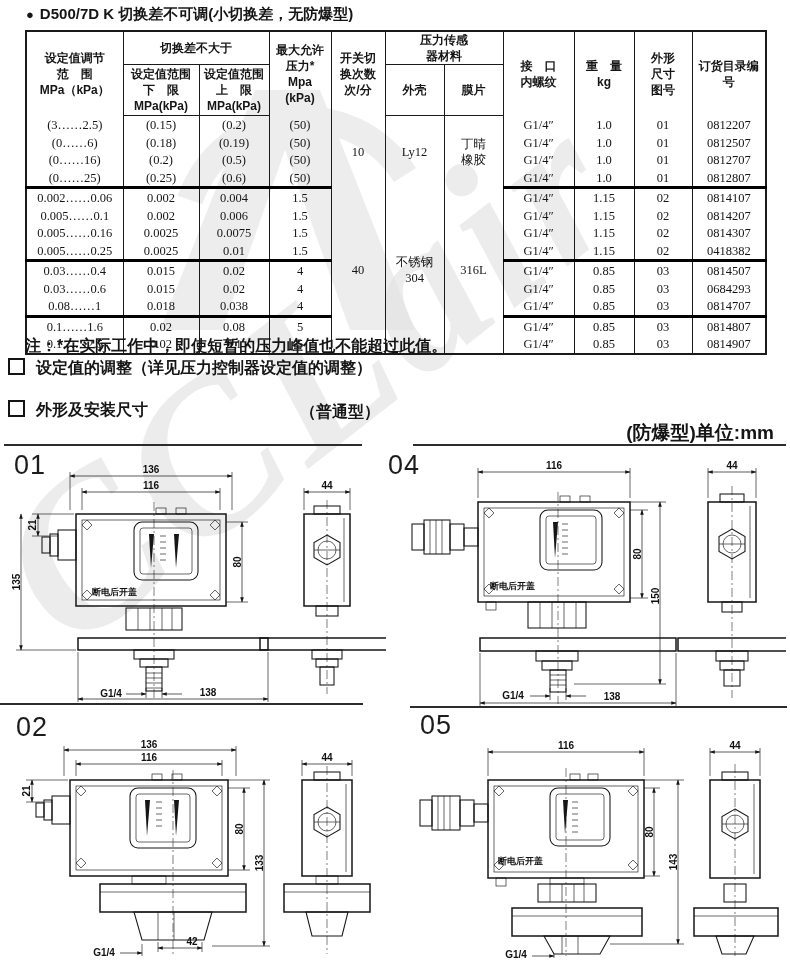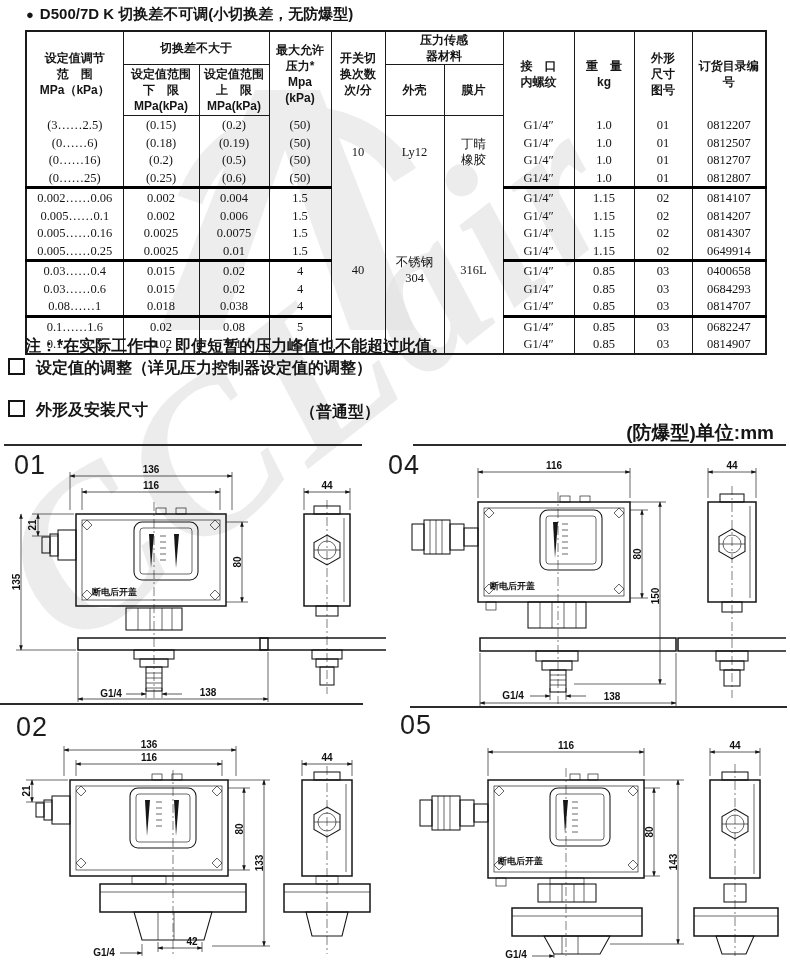--- a/index.html
+++ b/index.html
@@ -43,21 +43,21 @@
   .rule{height:2px;background:#2c2c2c}
   #rule-l1{left:4px;top:444px;width:358px}
   #rule-r1{left:413px;top:444px;width:373px}
   #rule-l2{left:0;top:703px;width:363px}
   #rule-r2{left:410px;top:706px;width:377px}
 
   .dlabel{font-family:"Liberation Sans",sans-serif;font-weight:400;font-size:27px;letter-spacing:1px;color:#1c1c1c}
   #lab01{left:14px;top:450px}
   #lab04{left:388px;top:450px}
   #lab02{left:16px;top:712px}
-  #lab05{left:400px;top:710px}
+  #lab05{left:420px;top:710px}
 
   
   svg.sv{position:absolute;z-index:1}
   .sv .s{fill:none;stroke:#161616;stroke-width:1.5}
   .sv .m{fill:none;stroke:#161616;stroke-width:1.05}
   .sv .t{fill:none;stroke:#161616;stroke-width:.65}
   .sv .dim{stroke:#161616;stroke-width:.7;fill:none}
   .sv .cl{stroke:#161616;stroke-width:.55;fill:none;stroke-dasharray:9 3 2 3}
   .sv .fl{fill:#161616;stroke:none}
   .sv text{fill:#101010}
@@ -211,31 +211,31 @@
       <td>0814307</td>
     </tr>
     <tr class="ge">
       <td>0.005……0.25</td>
       <td>0.0025</td>
       <td>0.01</td>
       <td>1.5</td>
       <td>G1/4″</td>
       <td>1.15</td>
       <td>02</td>
-      <td>0649914</td>
+      <td>0418382</td>
     </tr>
     <tr>
       <td>0.03……0.4</td>
       <td>0.015</td>
       <td>0.02</td>
       <td>4</td>
       <td>G1/4″</td>
       <td>0.85</td>
       <td>03</td>
-      <td>0400658</td>
+      <td>0814507</td>
     </tr>
     <tr>
       <td>0.03……0.6</td>
       <td>0.015</td>
       <td>0.02</td>
       <td>4</td>
       <td>G1/4″</td>
       <td>0.85</td>
       <td>03</td>
       <td>0684293</td>
@@ -251,21 +251,21 @@
       <td>0814707</td>
     </tr>
     <tr>
       <td>0.1……1.6</td>
       <td>0.02</td>
       <td>0.08</td>
       <td>5</td>
       <td>G1/4″</td>
       <td>0.85</td>
       <td>03</td>
-      <td>0682247</td>
+      <td>0814807</td>
     </tr>
     <tr>
       <td>0.1……2.5</td>
       <td>0.02</td>
       <td>0.1</td>
       <td>5</td>
       <td>G1/4″</td>
       <td>0.85</td>
       <td>03</td>
       <td>0814907</td>

